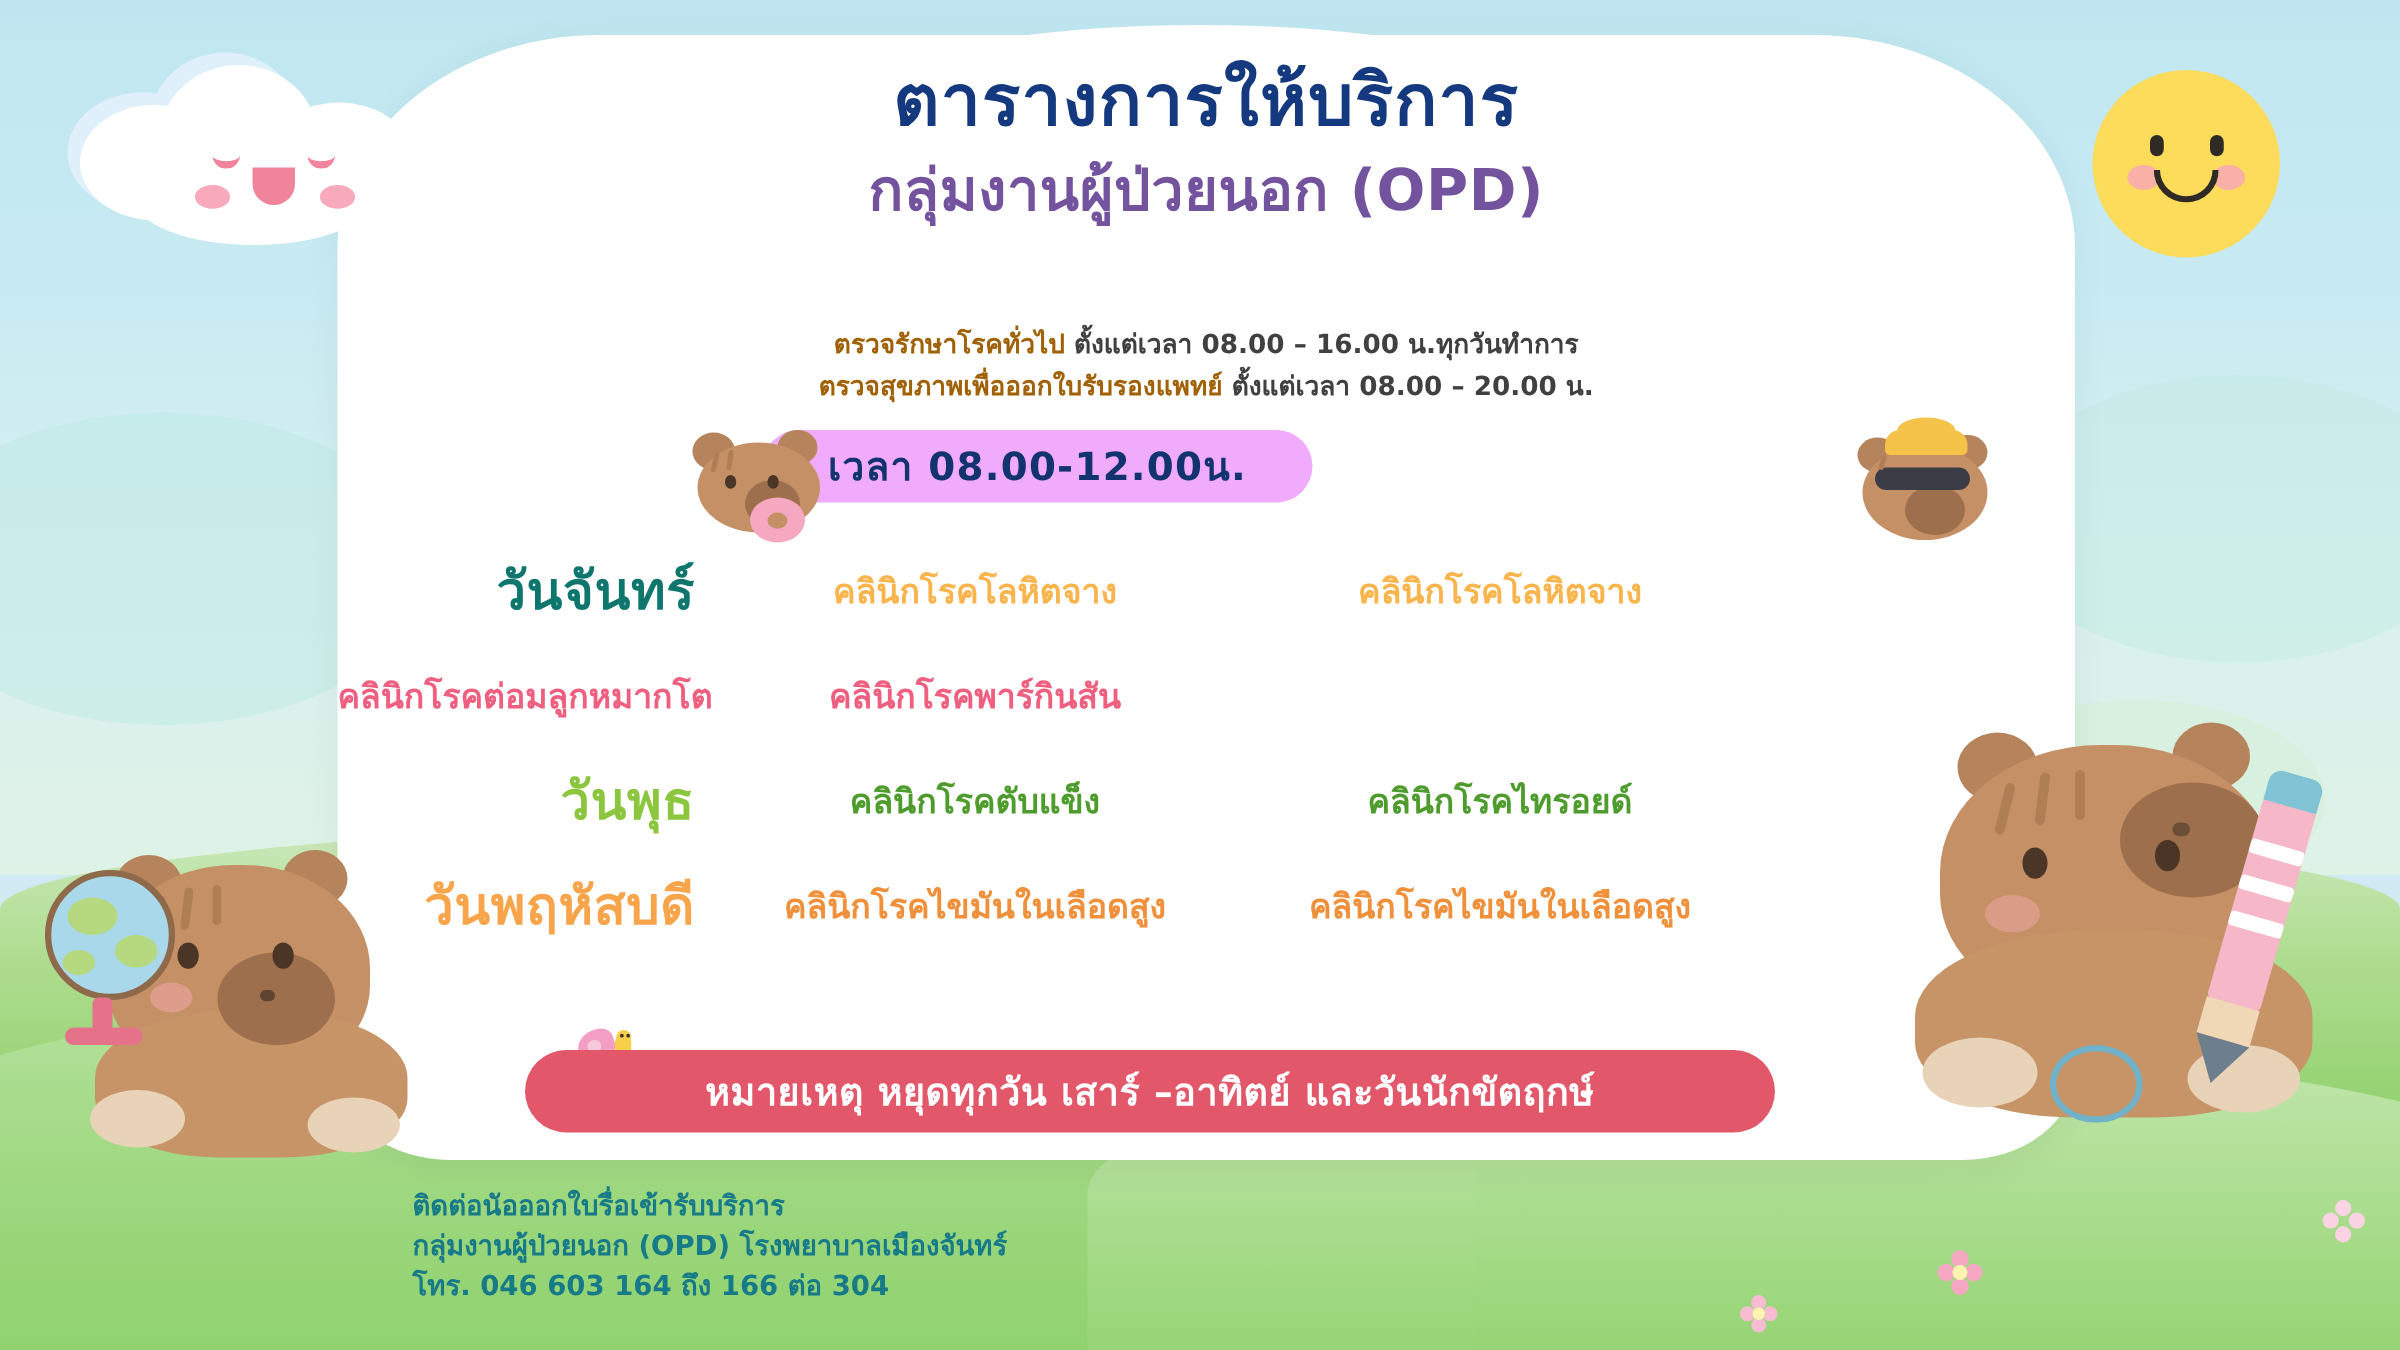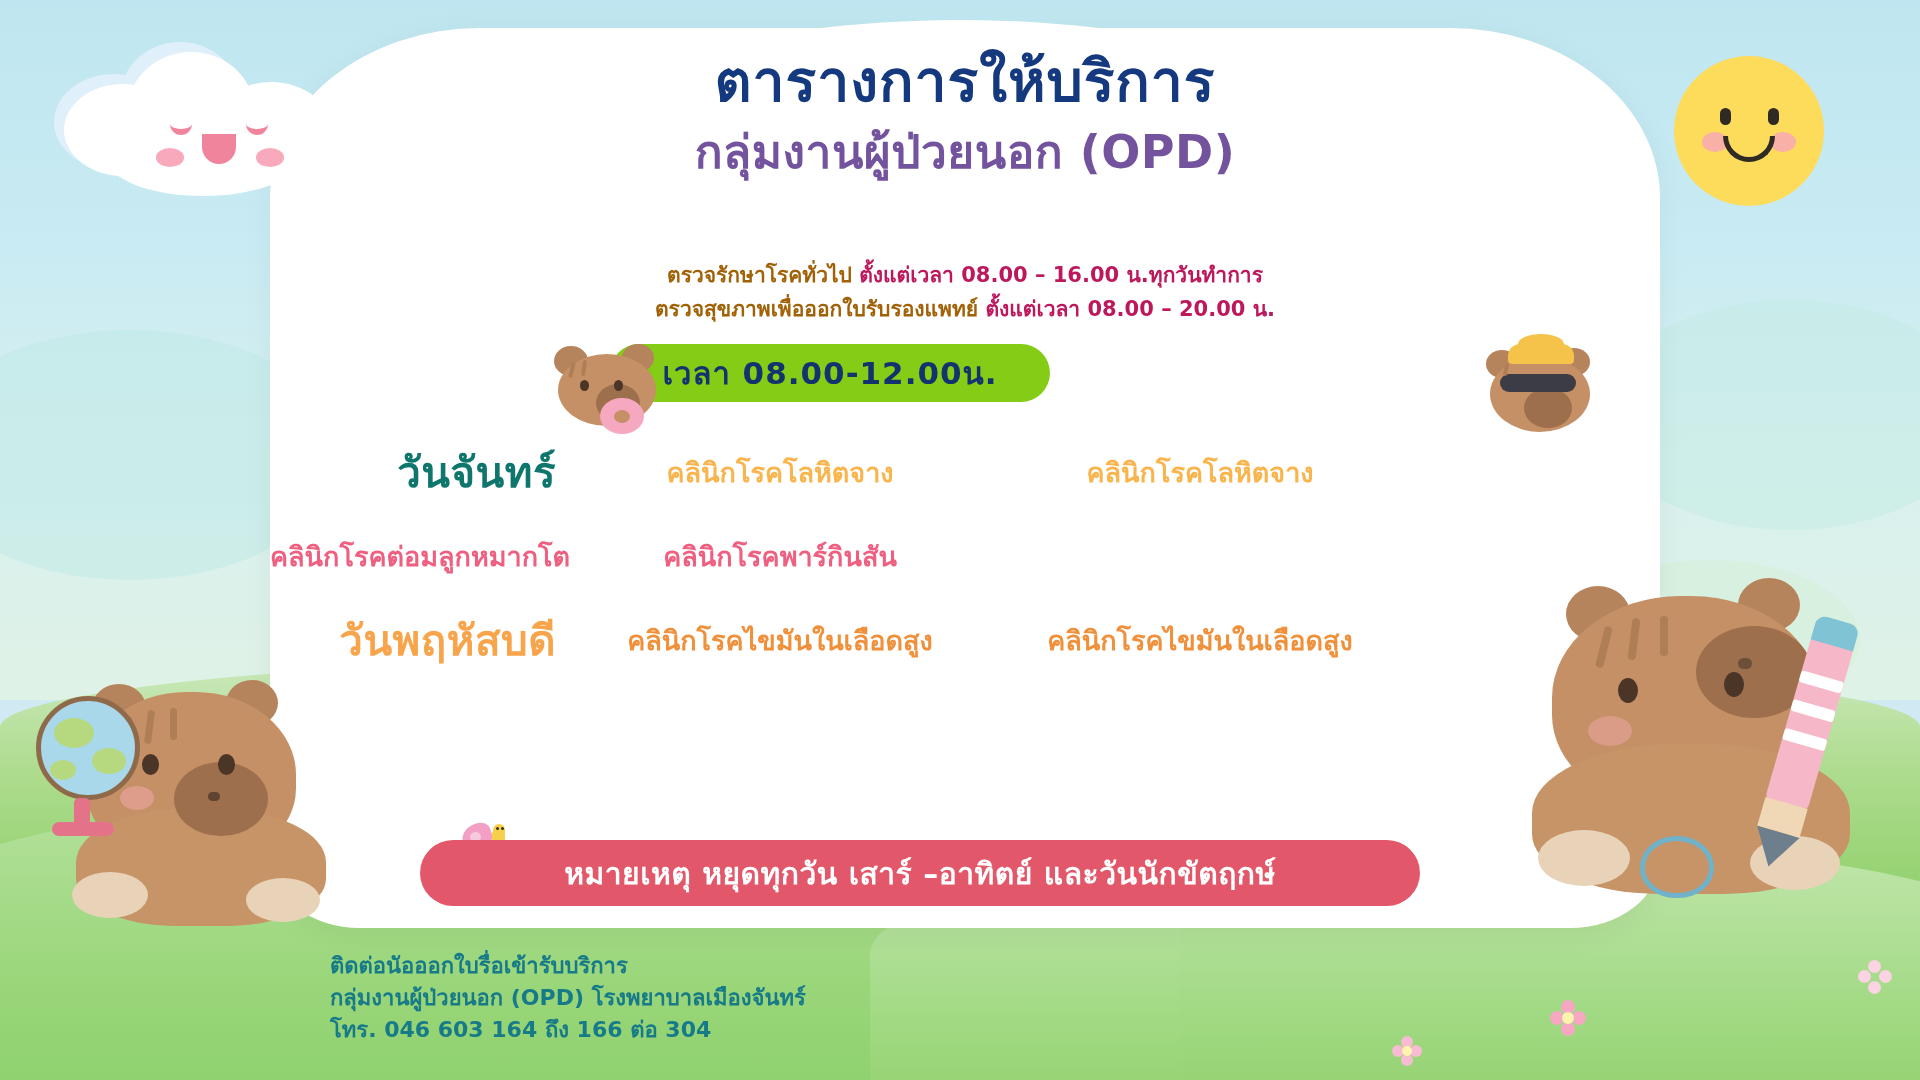--- a/index.html
+++ b/index.html
@@ -64,26 +64,26 @@
     font-size:46px; font-weight:700; color:#73529e; letter-spacing:.5px;
     line-height:1.05; white-space:nowrap;
   }
   .desc {
     position:absolute; left:270px; width:1390px; text-align:center;
     font-size:21px; font-weight:700; white-space:nowrap;
   }
   .desc1 { top:258px; }
   .desc2 { top:292px; }
   .d-green { color:#a16207; }
-  .d-teal  { color:#be185d; }
+  .d-teal  { color:#404040; }
 
   
   .pill {
     position:absolute; top:344px; height:58px;
-    background:#84cc16; border-radius:34px;
+    background:#f0abfc; border-radius:34px;
     display:flex; align-items:center; justify-content:center;
     font-size:31px; font-weight:700; color:#13336f; letter-spacing:1px;
     white-space:nowrap;
   }
   .pill-1 { left:610px; width:440px; }
   .pill-2 { left:1100px; width:400px; }
 
   
   .sched { position:absolute; left:270px; top:430px; width:1390px; }
   .row {
@@ -281,20 +281,25 @@
       <div class="day" style="color:#0f766e;">วันจันทร์</div>
       <div class="clinic" style="color:#f9b44c;">คลินิกโรคโลหิตจาง</div>
       <div class="clinic" style="color:#f9b44c;">คลินิกโรคโลหิตจาง</div>
     </div>
 
     <div class="row">
       <div class="clinic" style="color:#ef5f80;">คลินิกโรคต่อมลูกหมากโต</div>
       <div class="clinic" style="color:#ef5f80;">คลินิกโรคพาร์กินสัน</div>
     </div>
 
+    <div class="row">
+      <div class="day" style="color:#8cc63f;">วันพุธ</div>
+      <div class="clinic" style="color:#4f9c2e;">คลินิกโรคตับแข็ง</div>
+      <div class="clinic" style="color:#4f9c2e;">คลินิกโรคไทรอยด์</div>
+    </div>
 
     <div class="row">
       <div class="day" style="color:#f7a44a;">วันพฤหัสบดี</div>
       <div class="clinic" style="color:#f0903a;">คลินิกโรคไขมันในเลือดสูง</div>
       <div class="clinic" style="color:#f0903a;">คลินิกโรคไขมันในเลือดสูง</div>
     </div>
 
 
   </div>
 

